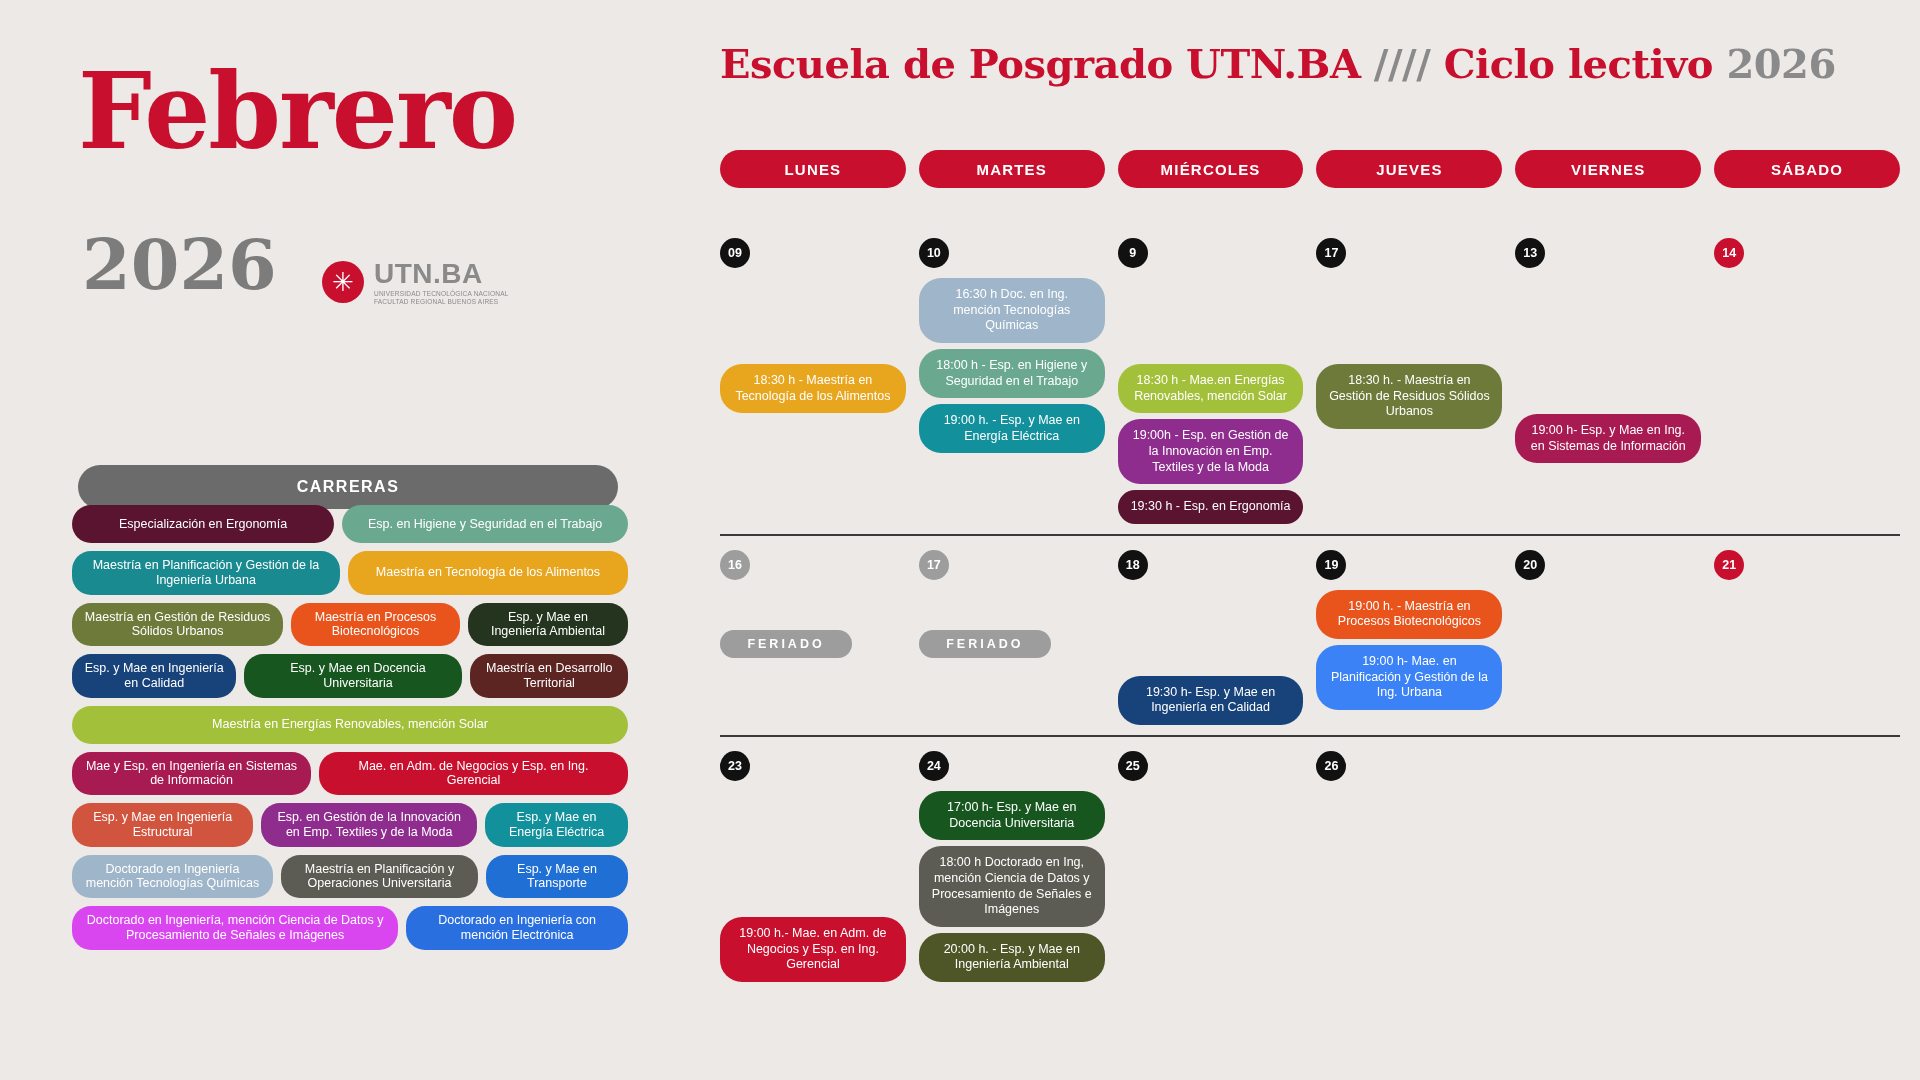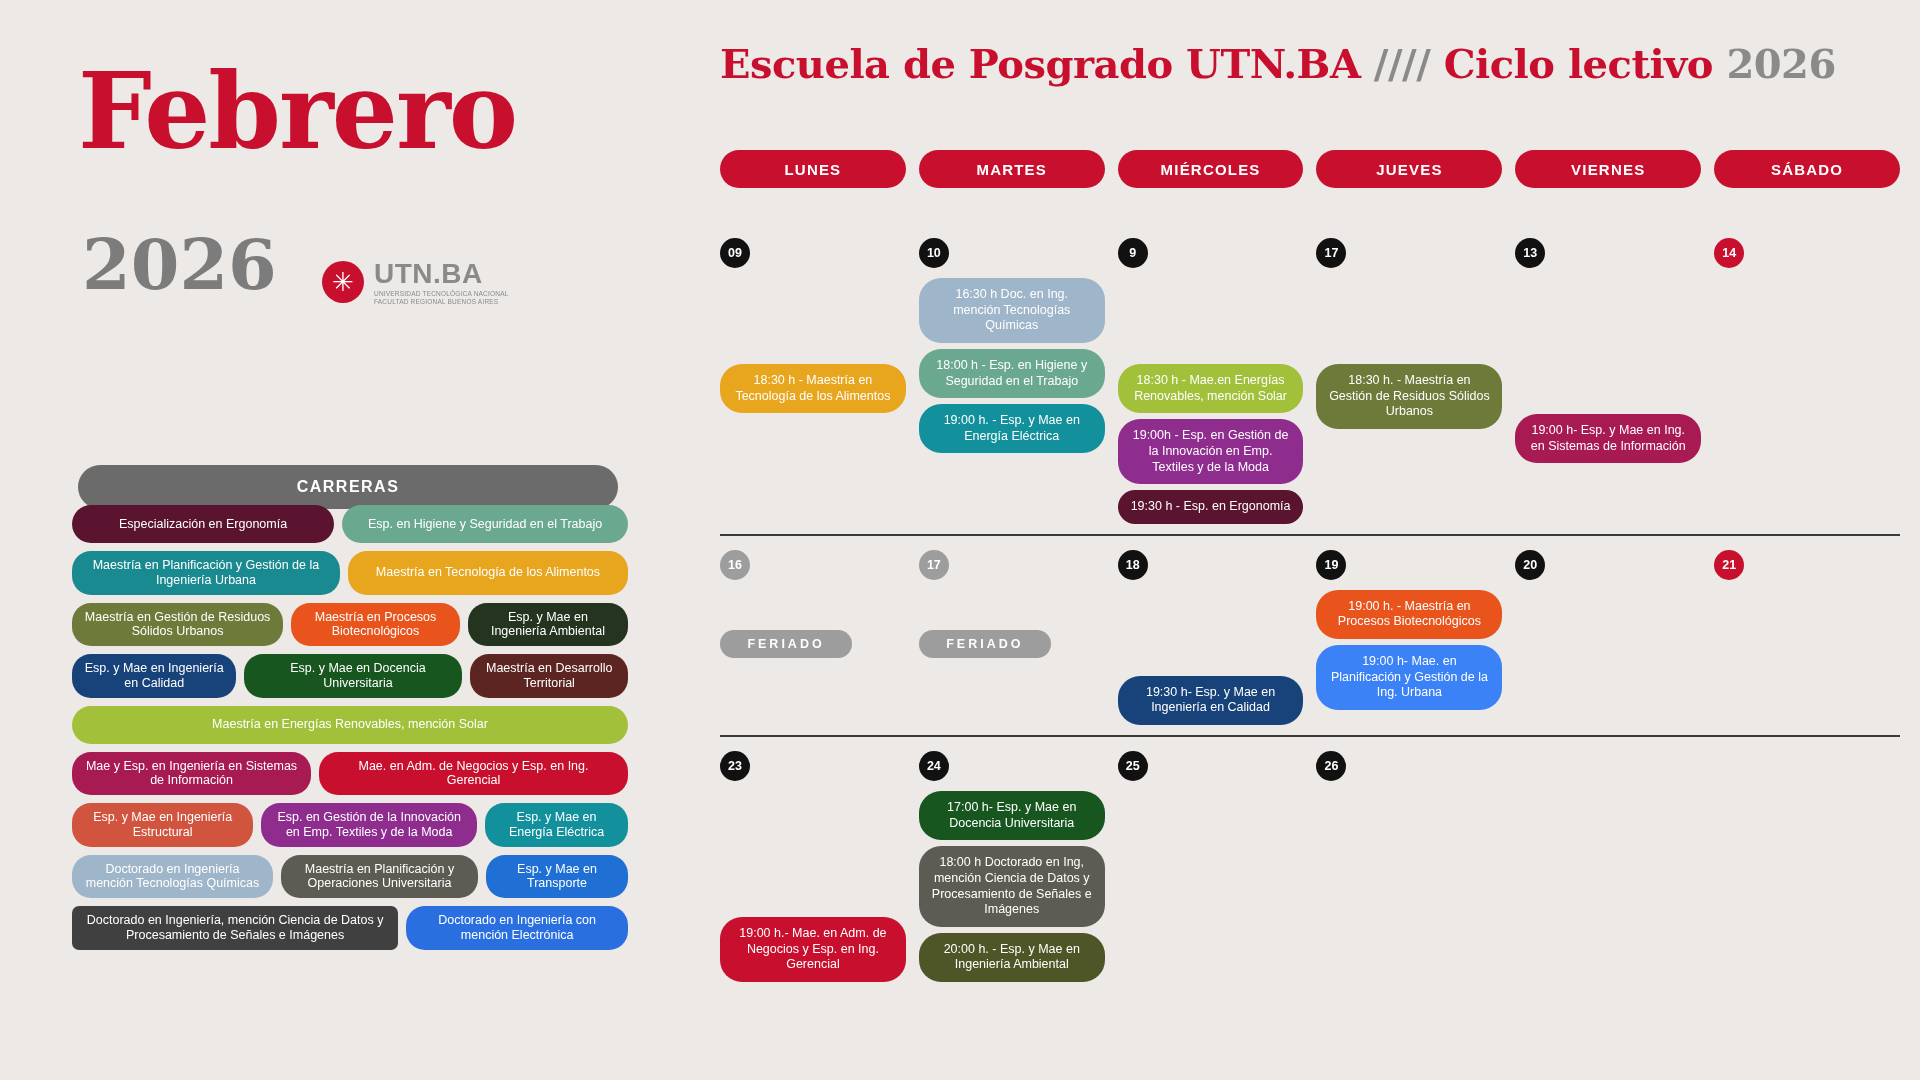--- a/index.html
+++ b/index.html
@@ -149,21 +149,21 @@
           <div class="chip" style="background: rgb(209, 84, 63); flex: 0.82 1 0%;">Esp. y Mae en Ingeniería Estructural</div>
           <div class="chip" style="background: rgb(142, 45, 142); flex: 1 1 0%;">Esp. en Gestión de la Innovación en Emp. Textiles y de la Moda</div>
           <div class="chip" style="background: rgb(18, 144, 156); flex: 0.62 1 0%;">Esp. y Mae en Energía Eléctrica</div>
         </div>
         <div class="chip-row">
           <div class="chip" style="background: rgb(159, 181, 201); flex: 0.9 1 0%;">Doctorado en Ingeniería mención Tecnologías Químicas</div>
           <div class="chip" style="background: rgb(92, 92, 84); flex: 0.88 1 0%;">Maestría en Planificación y Operaciones Universitaria</div>
           <div class="chip" style="background: rgb(31, 111, 212); flex: 0.6 1 0%;">Esp. y Mae en Transporte</div>
         </div>
         <div class="chip-row">
-          <div class="chip" style="background: #404040; flex: 1.1 1 0%; border-radius: 7px;">Doctorado en Ingeniería, mención Ciencia de Datos y Procesamiento de Señales e Imágenes</div>
+          <div class="chip" style="background: #d946ef; flex: 1.1 1 0%;">Doctorado en Ingeniería, mención Ciencia de Datos y Procesamiento de Señales e Imágenes</div>
           <div class="chip" style="background: rgb(42, 111, 224); flex: 0.72 1 0%;">Doctorado en Ingeniería con mención Electrónica</div>
         </div>
       </div>
   </div>
 
   <div class="right">
     <div class="head-title">
       <span class="red">Escuela de Posgrado UTN.BA</span><span class="grey"> //// </span><span class="red">Ciclo lectivo </span><span class="grey">2026</span>
     </div>
 

